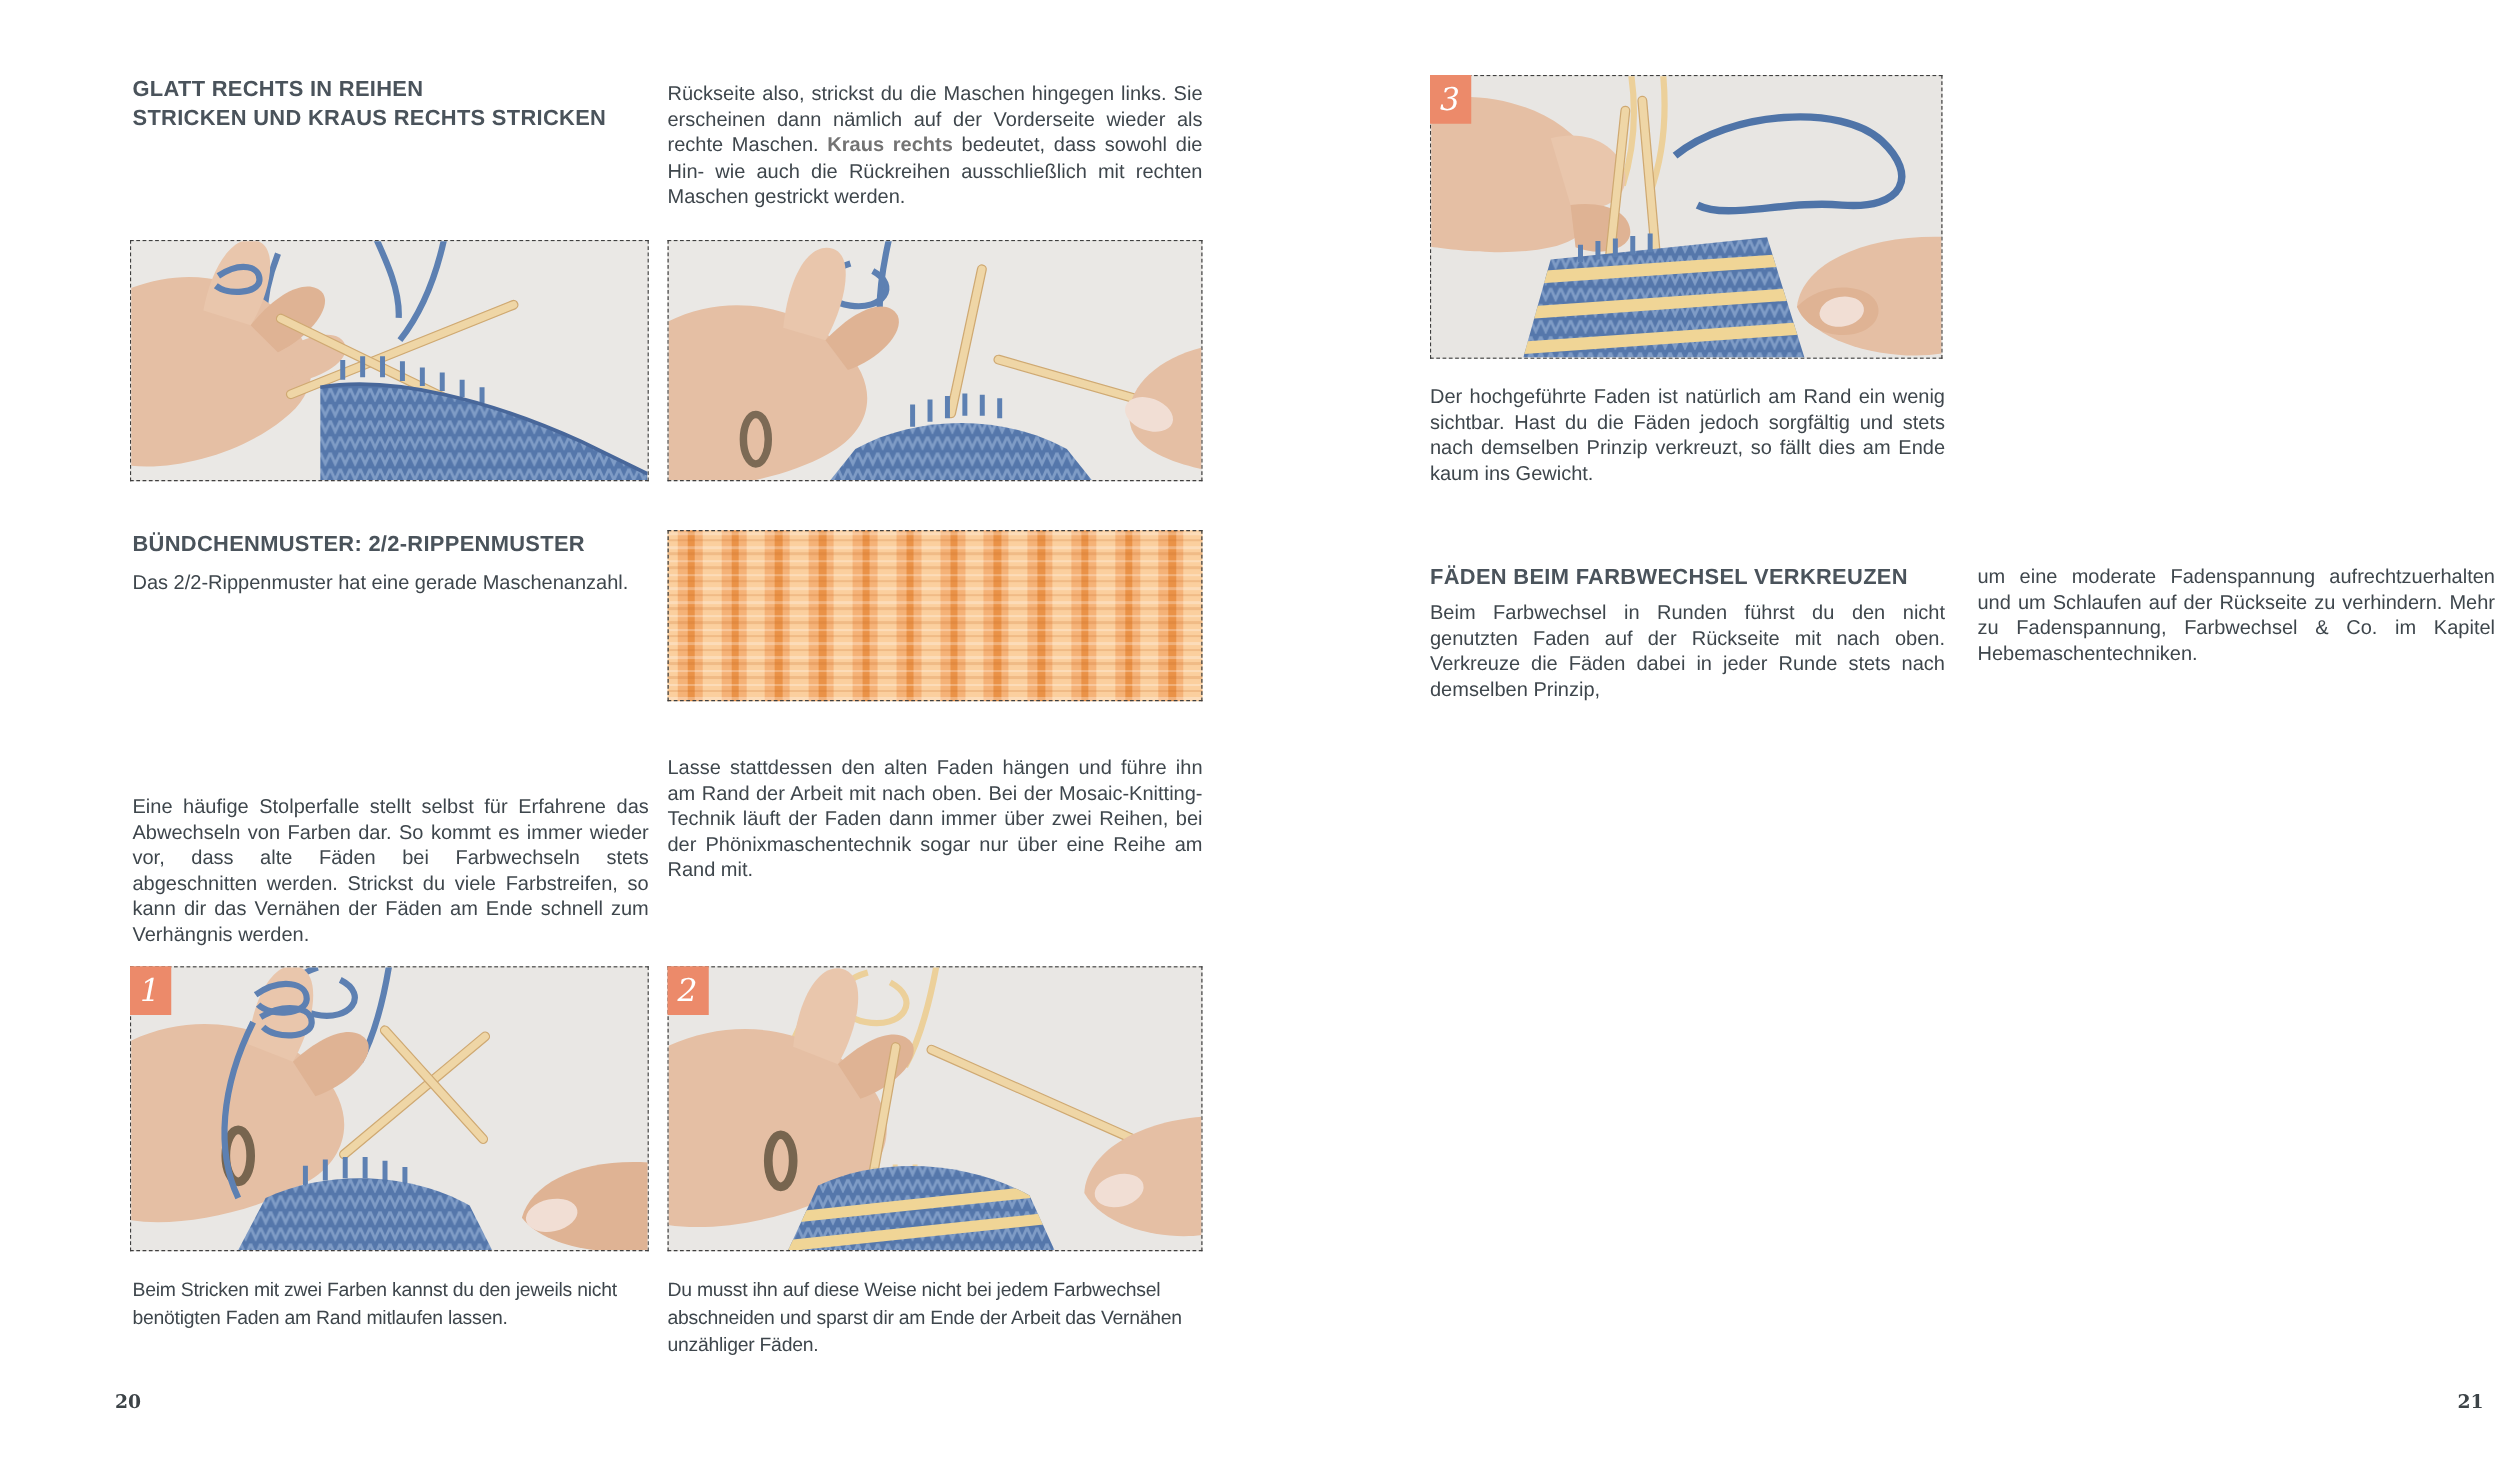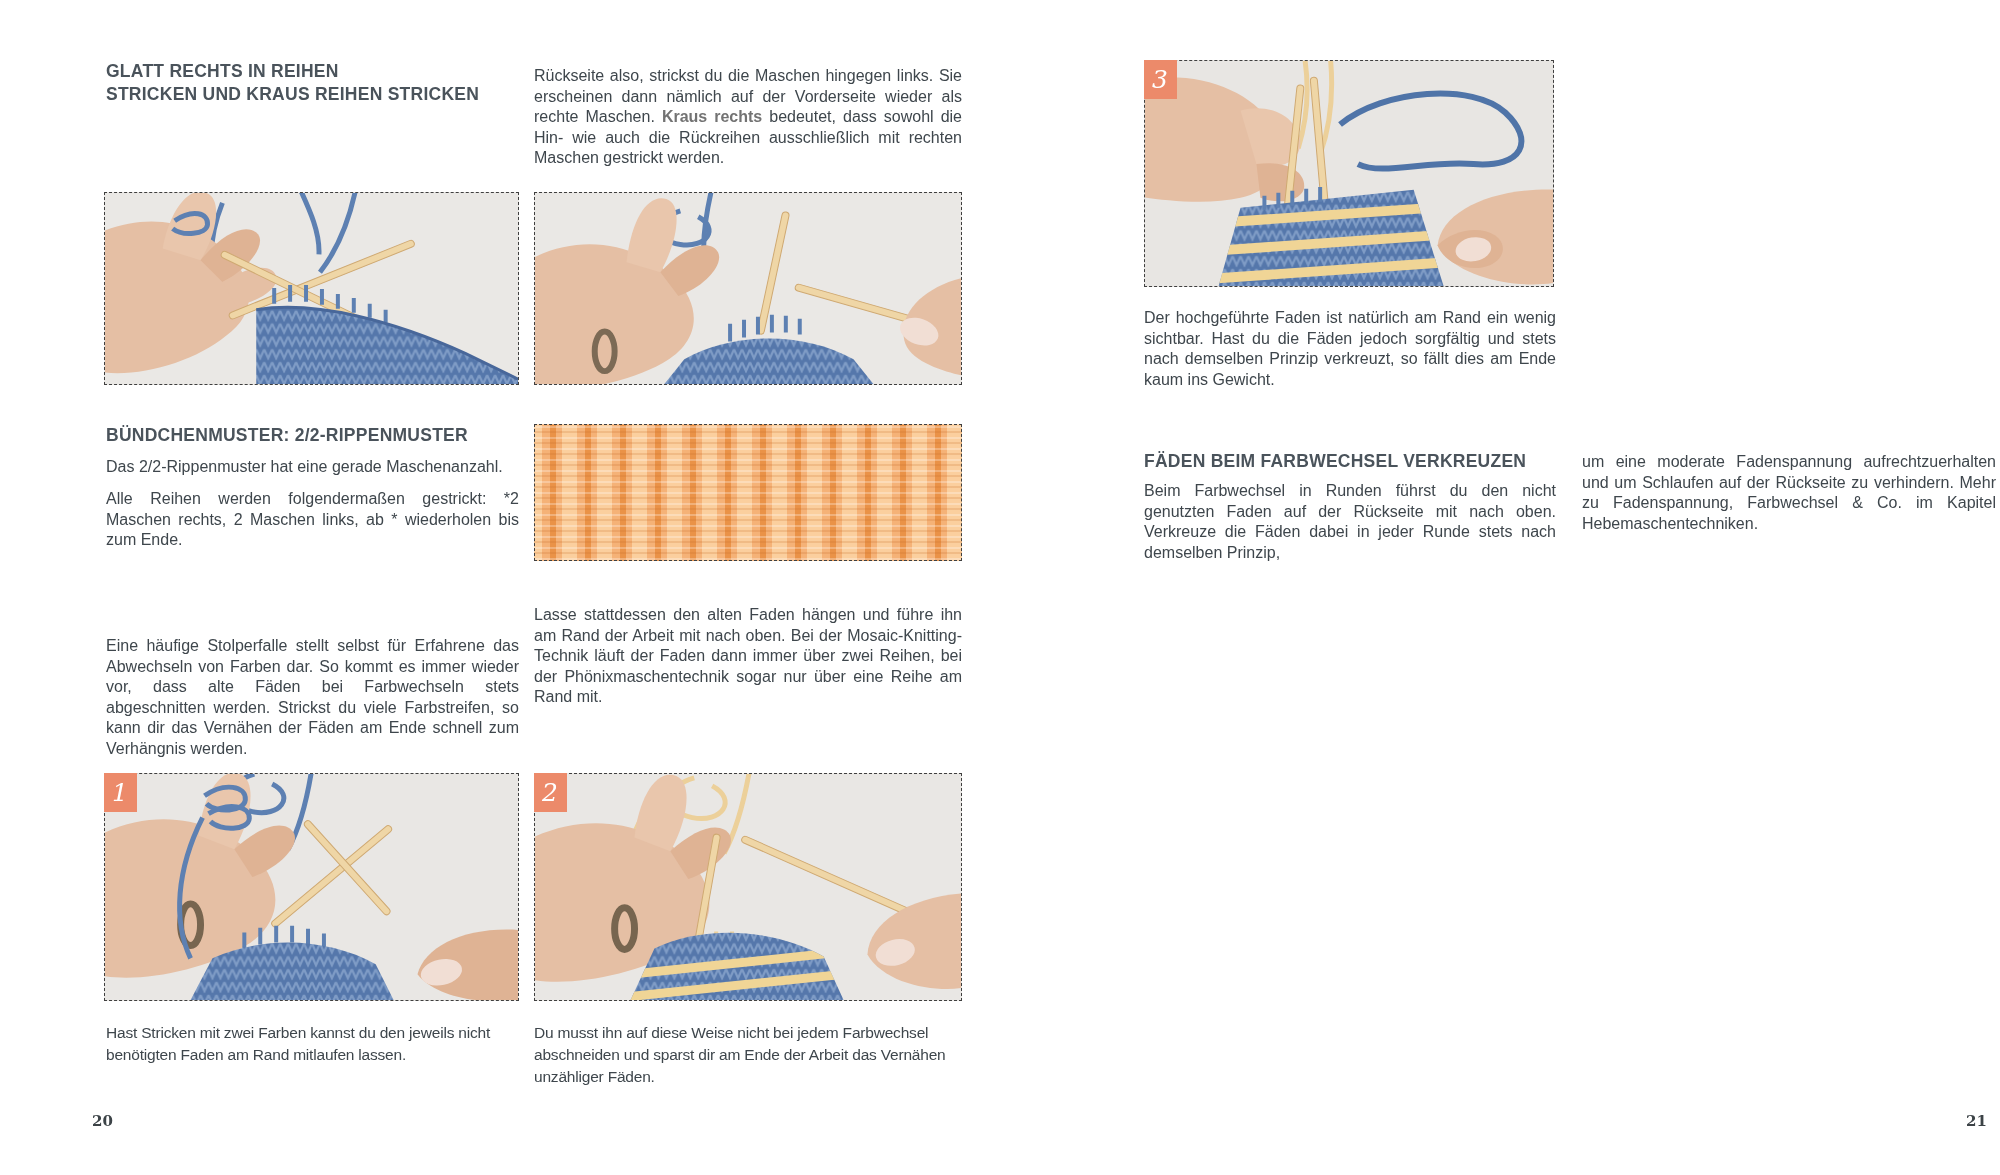--- a/index.html
+++ b/index.html
@@ -24,21 +24,21 @@
       repeating-linear-gradient(90deg, #fbcf9e 0 7px, #f5b277 7px 15px, #ea9247 15px 21px, #f5b277 21px 27px, #fbcf9e 27px 35px);
   }
 </style>
 </head>
 <body>
 
 <div class="spread">
 
   <div class="abs sec-heading" style="left:62px; top:60px; width:425px;">
     <div>GLATT RECHTS IN REIHEN</div>
-    <div>STRICKEN UND KRAUS REIHEN STRICKEN</div>
+    <div>STRICKEN UND KRAUS RECHTS STRICKEN</div>
   </div>
 
 
   <p class="abs body-para" style="left:490px; top:66px; width:428px;"><span>Rückseite also, strickst du die Maschen hingegen links. Sie erscheinen dann nämlich auf der Vorderseite wieder als rechte Maschen. </span><span class="term">Kraus rechts</span><span> bedeutet, dass sowohl die Hin- wie auch die Rückreihen ausschließlich mit rechten Maschen gestrickt werden.</span></p>
 
   <figure class="fig" style="left:60px; top:192px; width:415px; height:193px;">
     <svg viewBox="0 0 415 193" preserveAspectRatio="none">
       <defs>
         <pattern id="kA" width="16" height="13" patternUnits="userSpaceOnUse">
           <rect width="16" height="13" fill="#5577ab"></rect>
@@ -87,21 +87,20 @@
       </g>
       <path d="M150,168 C200,140 270,140 320,168 L340,193 L130,193 Z" fill="url(#kB)"></path>
       <rect x="258" y="116" width="180" height="7" rx="3.5" fill="#efd6a6" stroke="#cfa972" stroke-width="1" transform="rotate(16 348 120)"></rect>
       <path d="M438,84 C392,92 362,122 372,152 C382,178 438,186 438,186 Z" fill="#e5bfa4"></path>
       <ellipse cx="386" cy="140" rx="20" ry="13" fill="#f1ded4" transform="rotate(20 386 140)"></ellipse>
     </svg>
   </figure>
 
   <h3 class="abs sec-heading" style="left:62px; top:424px; width:420px;">BÜNDCHENMUSTER: 2/2-RIPPENMUSTER</h3>
   <p class="abs body-para" style="left:62px; top:457px; width:413px;">Das 2/2-Rippenmuster hat eine gerade Maschenanzahl.</p>
-  <p class="abs body-para" style="left:62px; top:489px; width:413px;">Alle Reihen werden folgendermaßen gestrickt: *2 Maschen rechts, 2 Maschen links, ab * wiederholen bis zum Ende.</p>
 
   <div class="rib-swatch" style="left:490px; top:424px; width:428px; height:137px;"></div>
 
   <p class="abs body-para" style="left:490px; top:605px; width:428px;">Lasse stattdessen den alten Faden hängen und führe ihn am Rand der Arbeit mit nach oben. Bei der Mosaic-Knitting-Technik läuft der Faden dann immer über zwei Reihen, bei der Phönixmaschentechnik sogar nur über eine Reihe am Rand mit.</p>
   <p class="abs body-para" style="left:62px; top:636px; width:413px;">Eine häufige Stolperfalle stellt selbst für Erfahrene das Abwechseln von Farben dar. So kommt es immer wieder vor, dass alte Fäden bei Farbwechseln stets abgeschnitten werden. Strickst du viele Farbstreifen, so kann dir das Vernähen der Fäden am Ende schnell zum Verhängnis werden.</p>
 
   <figure class="fig" style="left:60px; top:773px; width:415px; height:228px;">
     <div class="fig-label">1</div>
     <svg viewBox="0 0 415 228" preserveAspectRatio="none">
       <defs>
@@ -161,21 +160,21 @@
       <path d="M120,176 C170,152 240,156 290,184 L310,228 L96,228 Z" fill="url(#kD)"></path>
       <g clip-path="url(#fD)">
         <rect x="90" y="186" width="230" height="9" fill="#f0d596" transform="rotate(-6 205 190)"></rect>
         <rect x="90" y="208" width="240" height="9" fill="#f0d596" transform="rotate(-6 210 212)"></rect>
       </g>
       <path d="M438,120 C380,122 336,148 334,182 C352,214 410,222 438,214 Z" fill="#e5bfa4"></path>
       <ellipse cx="362" cy="180" rx="20" ry="13" fill="#f1ded4" transform="rotate(-14 362 180)"></ellipse>
     </svg>
   </figure>
 
-  <p class="abs caption" style="left:62px; top:1022px; width:413px;">Hast Stricken mit zwei Farben kannst du den jeweils nicht benötigten Faden am Rand mitlaufen lassen.</p>
+  <p class="abs caption" style="left:62px; top:1022px; width:413px;">Beim Stricken mit zwei Farben kannst du den jeweils nicht benötigten Faden am Rand mitlaufen lassen.</p>
   <p class="abs caption" style="left:490px; top:1022px; width:420px;">Du musst ihn auf diese Weise nicht bei jedem Farbwechsel abschneiden und sparst dir am Ende der Arbeit das Vernähen unzähliger Fäden.</p>
 
   <div class="abs pageno" style="left:48px; top:1112px;">20</div>
 
   <figure class="fig" style="left:1100px; top:60px; width:410px; height:227px;">
     <div class="fig-label">3</div>
     <svg viewBox="0 0 410 227" preserveAspectRatio="none">
       <defs>
         <pattern id="kE" width="16" height="13" patternUnits="userSpaceOnUse">
           <rect width="16" height="13" fill="#5577ab"></rect>

